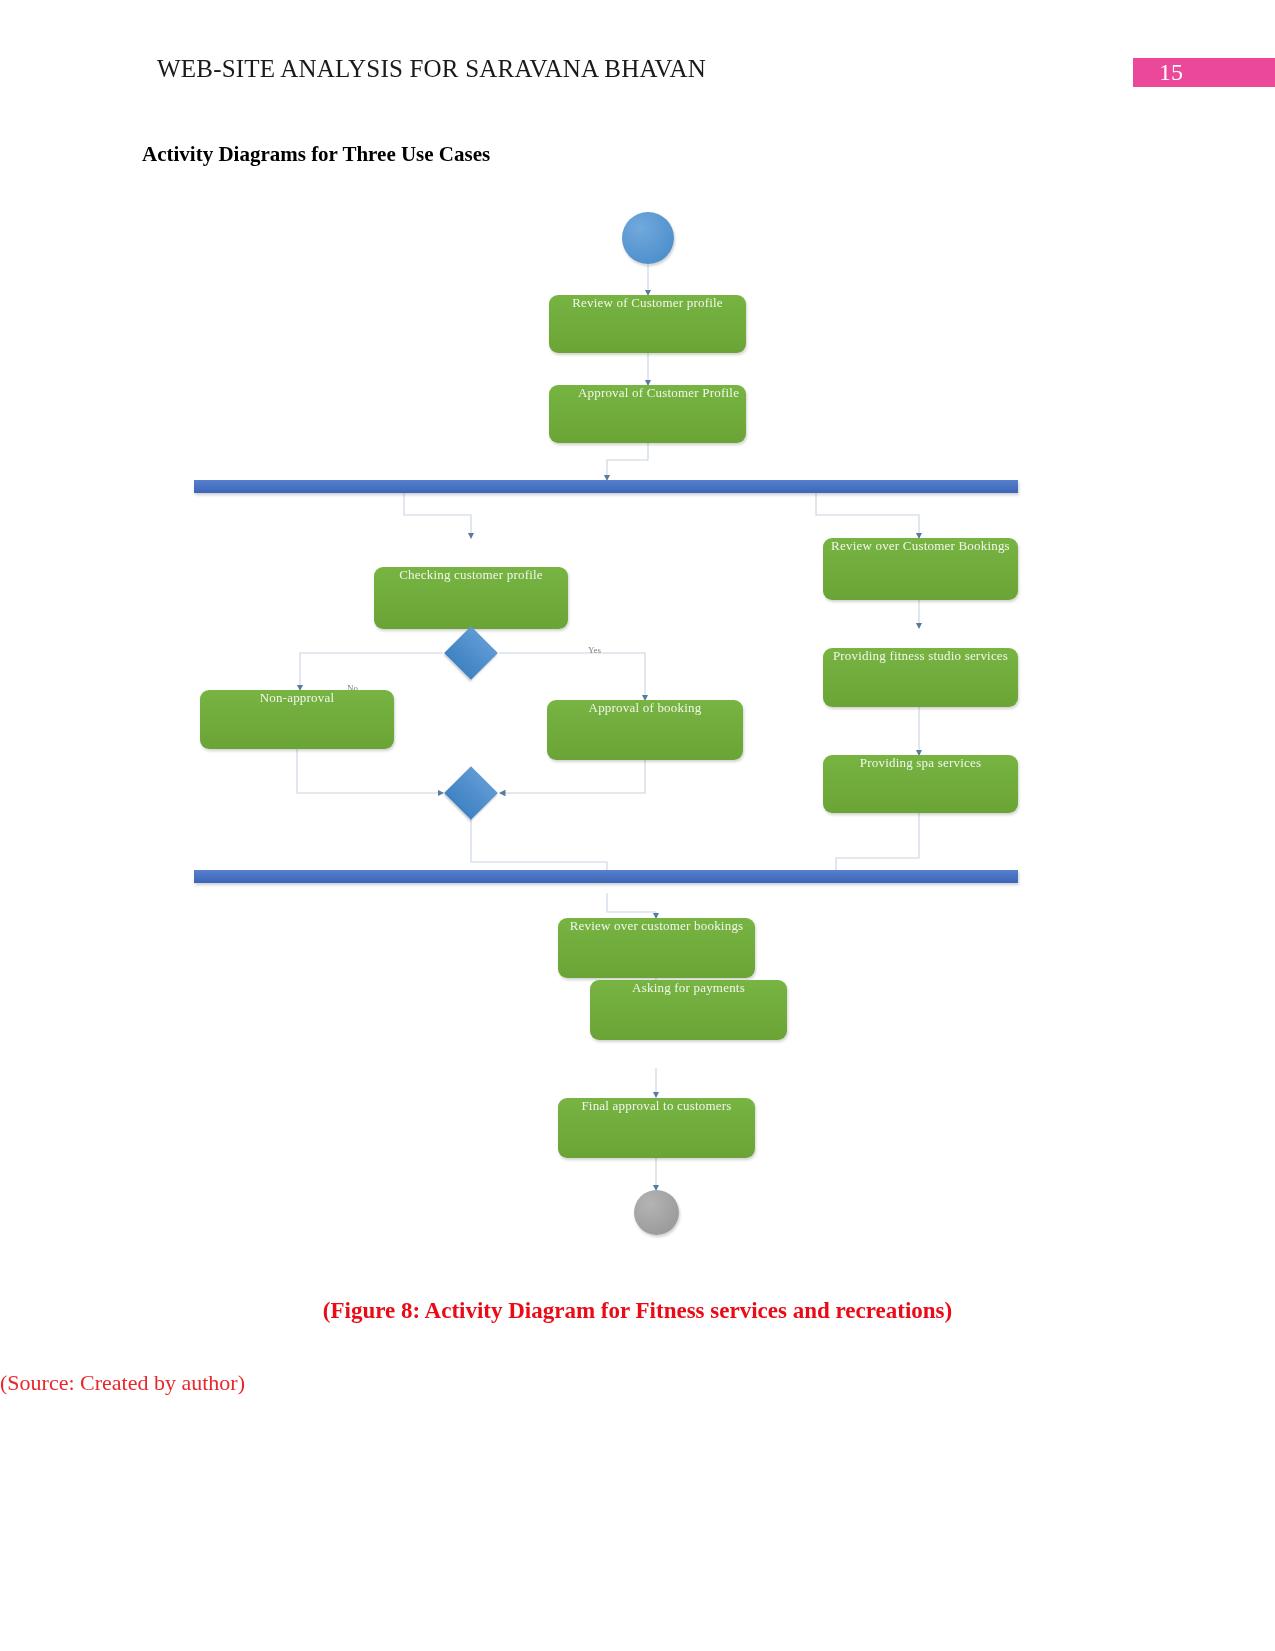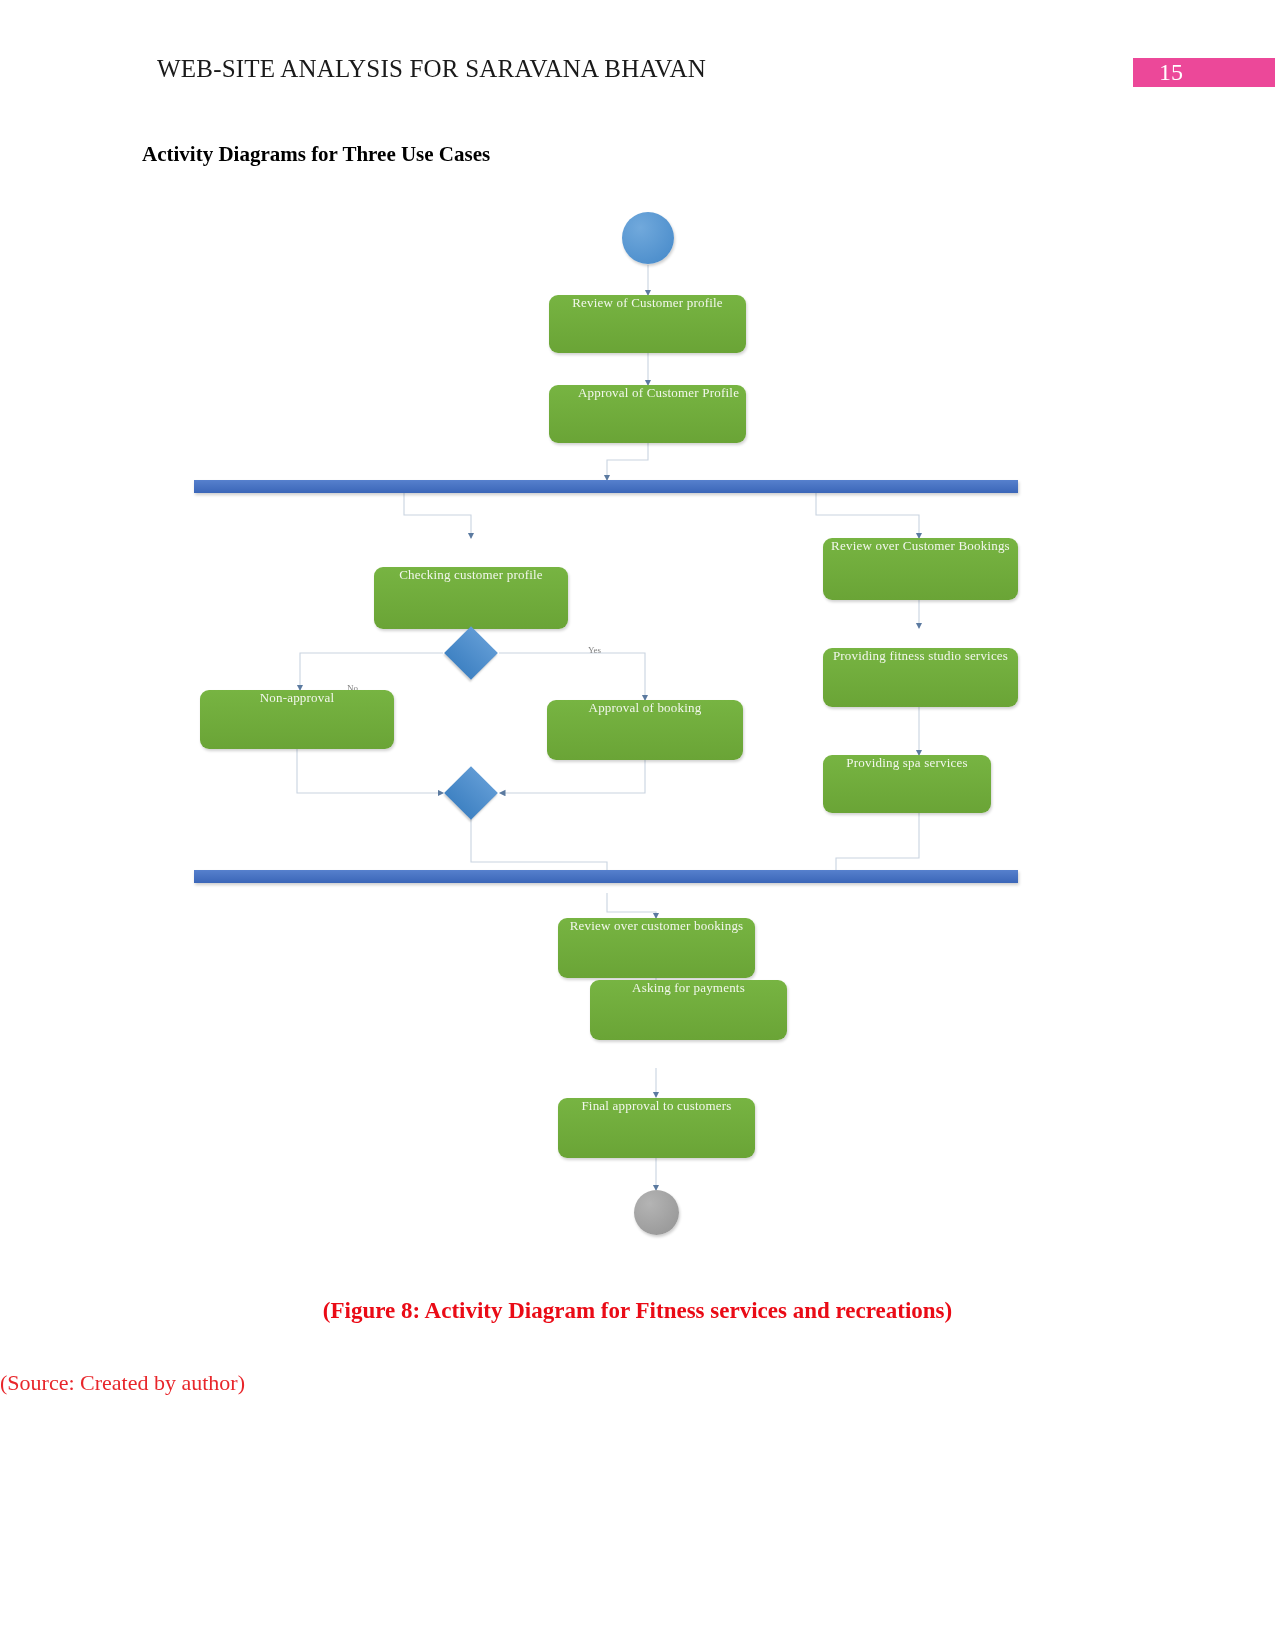--- a/index.html
+++ b/index.html
@@ -248,21 +248,21 @@
   <div class="decision-node" style="left:452px; top:584px; width:38px; height:38px;"></div>
 
   <div class="node action-node" style="left:823px; top:348px; width:195px; height:62px;">
     <span>Review over Customer Bookings</span>
   </div>
 
   <div class="node action-node" style="left:823px; top:438px; width:195px; height:59px;margin-top:20px;">
     <span>Providing fitness studio services</span>
   </div>
 
-  <div class="node action-node" style="left:823px; top:565px; width:168px; height:58px;">
+  <div class="node action-node" style="left:823px; top:565px; width:195px; height:58px;">
     <span>Providing spa services</span>
   </div>
 
   <div class="sync-bar" style="left:194px; top:680px; width:824px; height:13px;"></div>
 
   <div class="node action-node" style="left:558px; top:728px; width:197px; height:60px;">
     <span>Review over customer bookings</span>
   </div>
 
   <div class="node action-node" style="left:558px; top:790px; width:197px; height:60px;margin-left:32px;">

